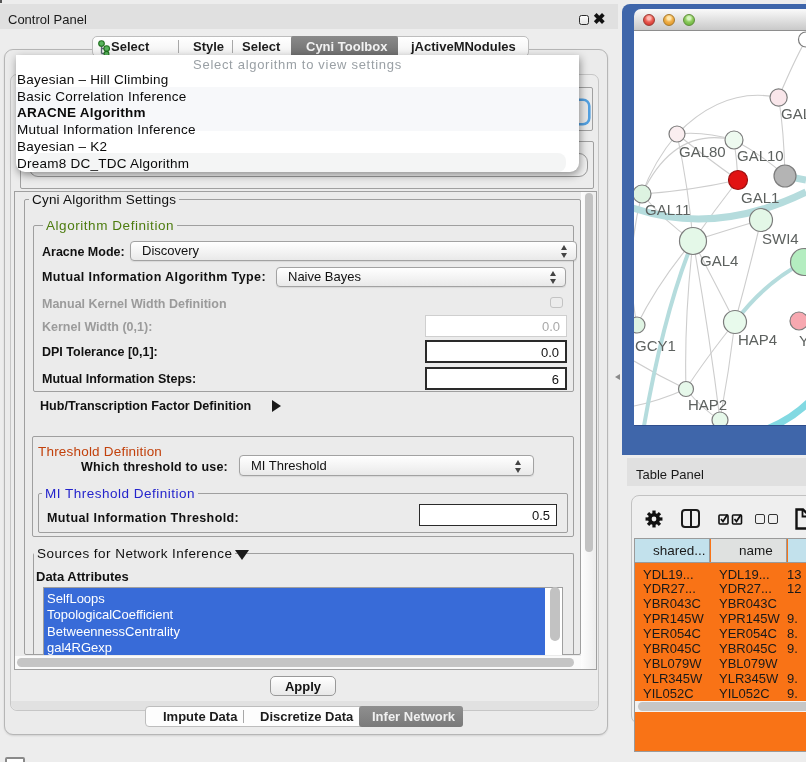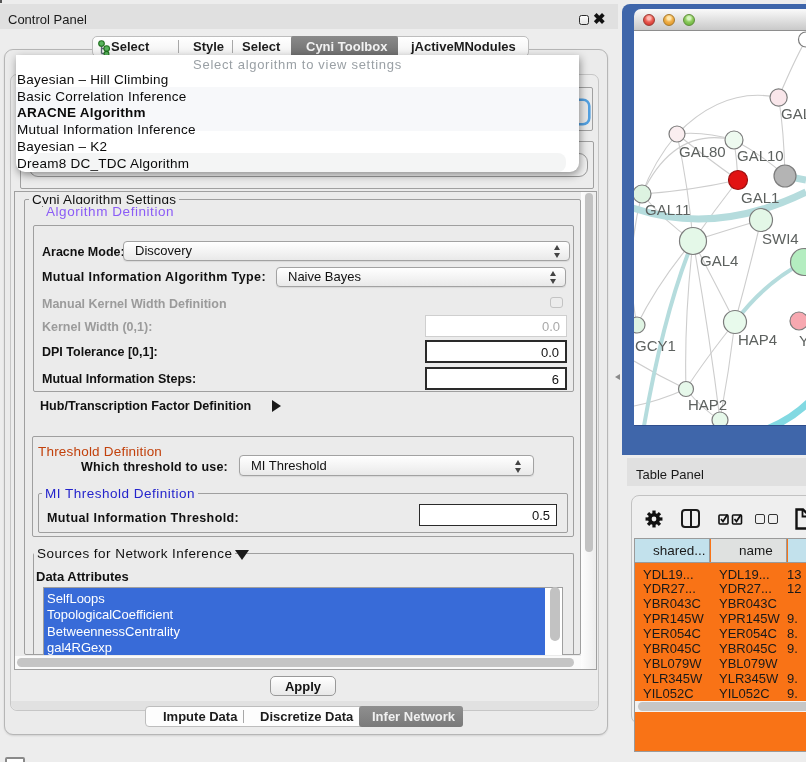--- a/index.html
+++ b/index.html
@@ -51,24 +51,24 @@
 
 <div class="ab" style="left:20px;top:87px;width:573px;height:44px;border:1px solid #a0a0a0;border-radius:2px"></div>
 <div class="ab" style="left:150px;top:101px;width:438px;height:22px;border-radius:5px;background:#e8e8e8;box-shadow:0 0 0 2.6px #53a0e0"></div>
 <div class="ab" style="left:20px;top:141px;width:574px;height:48px;border:1px solid #a0a0a0;border-radius:2px"></div>
 <div class="ab" style="left:29px;top:153px;width:559px;height:24px;border:1px solid #9a9a9a;border-radius:9px;background:#f2f2f2"></div>
 
 <div class="ab" style="left:24px;top:199px;width:557px;height:456px;border:1px solid #9f9f9f;border-radius:2px;background:#ebebeb"></div>
 <div class="gtitle" style="left:29px;top:192px">Cyni Algorithm Settings</div>
 
 <div class="ab" style="left:33px;top:225px;width:541px;height:167px;border:1px solid #9f9f9f;border-radius:2px"></div>
-<div class="gtitle" style="left:43px;top:204px;color:#8b5cf6;letter-spacing:0.55px">Algorithm Definition</div>
+<div class="gtitle" style="left:43px;top:218px;color:#4d7c0f;letter-spacing:0.55px">Algorithm Definition</div>
 
 <div class="lbl" style="left:42px;top:245px">Aracne Mode:</div>
-<div class="combo" style="left:123px;top:240.5px;width:447px;height:20px">
+<div class="combo" style="left:130px;top:240.5px;width:447px;height:20px">
     <span class="ct">Discovery</span>
   <i class="spin up" style="right:9px;top:3px"></i>
     <i class="spin dn" style="right:9px;top:11px"></i>
   </div>
 
 <div class="lbl" style="left:42px;top:270px;letter-spacing:0.4px">Mutual Information Algorithm Type:</div>
 <div class="combo" style="left:276px;top:266.5px;width:290px;height:20px">
     <span class="ct">Naive Bayes</span>
   <i class="spin up" style="right:9px;top:3px"></i>
     <i class="spin dn" style="right:9px;top:11px"></i>

